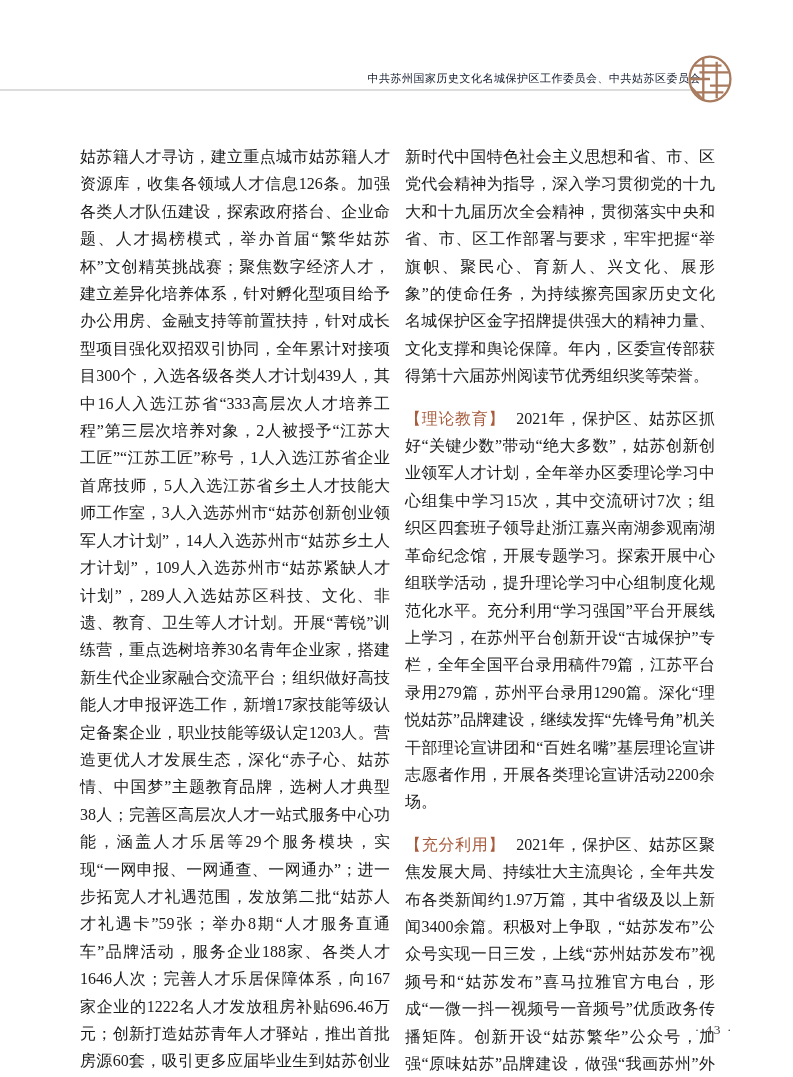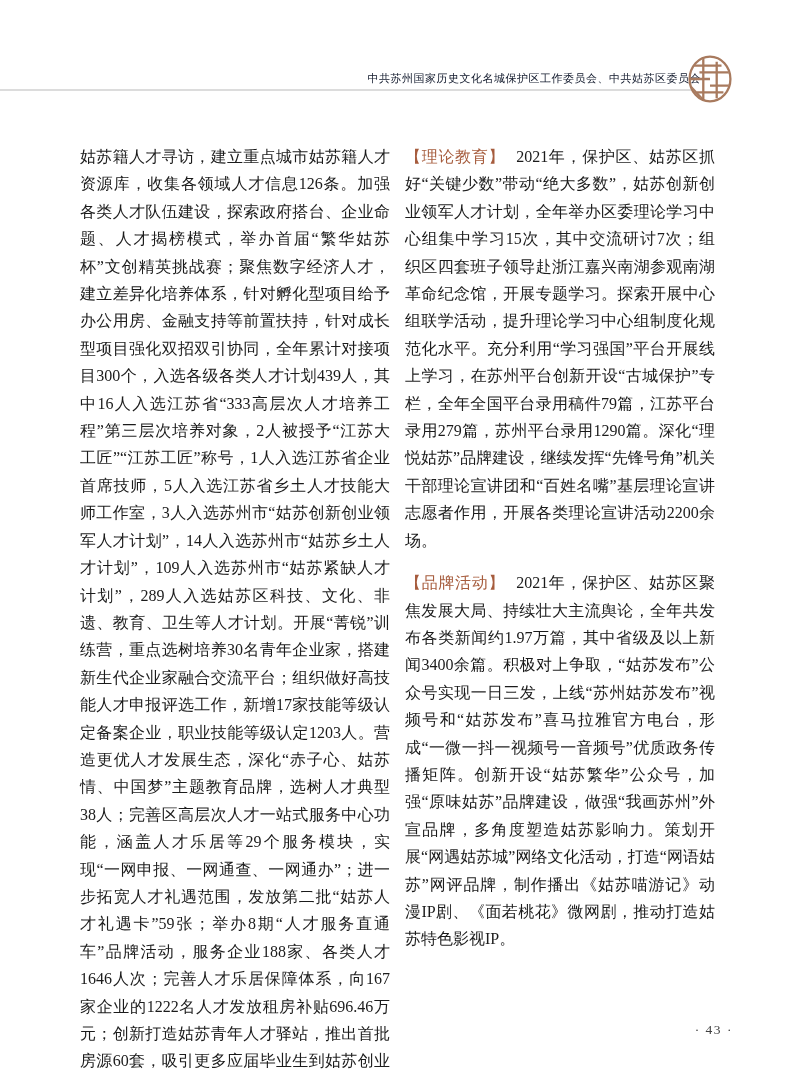--- a/index.html
+++ b/index.html
@@ -149,27 +149,28 @@
             <circle cx="24" cy="24" r="1.4"></circle>
             <circle cx="33" cy="13" r="1.2"></circle>
           </g>
         </svg>
 
       </div>
 
     </section>
 
     <section class="col">
+      <p class="body-text para-gap">新时代中国特色社会主义思想和省、市、区党代会精神为指导，深入学习贯彻党的十九大和十九届历次全会精神，贯彻落实中央和省、市、区工作部署与要求，牢牢把握“举旗帜、聚民心、育新人、兴文化、展形象”的使命任务，为持续擦亮国家历史文化名城保护区金字招牌提供强大的精神力量、文化支撑和舆论保障。年内，区委宣传部获得第十六届苏州阅读节优秀组织奖等荣誉。</p>
 
       <p class="body-text para-gap">
         <span class="entry-label">【理论教育】</span><span>2021年，保护区、姑苏区抓好“关键少数”带动“绝大多数”，姑苏创新创业领军人才计划，全年举办区委理论学习中心组集中学习15次，其中交流研讨7次；组织区四套班子领导赴浙江嘉兴南湖参观南湖革命纪念馆，开展专题学习。探索开展中心组联学活动，提升理论学习中心组制度化规范化水平。充分利用“学习强国”平台开展线上学习，在苏州平台创新开设“古城保护”专栏，全年全国平台录用稿件79篇，江苏平台录用279篇，苏州平台录用1290篇。深化“理悦姑苏”品牌建设，继续发挥“先锋号角”机关干部理论宣讲团和“百姓名嘴”基层理论宣讲志愿者作用，开展各类理论宣讲活动2200余场。</span>
       </p>
 
       <p class="body-text">
-        <span class="entry-label">【品牌活动】</span><span>2021年，保护区、姑苏区聚焦发展大局、持续壮大主流舆论，全年共发布各类新闻约1.97万篇，其中省级及以上新闻3400余篇。积极对上争取，“姑苏发布”公众号实现一日三发，上线“苏州姑苏发布”视频号和“姑苏发布”喜马拉雅官方电台，形成“一微一抖一视频号一音频号”优质政务传播矩阵。创新开设“姑苏繁华”公众号，加强“原味姑苏”品牌建设，做强“我画苏州”外宣品牌，多角度塑造姑苏影响力。策划开展“网遇姑苏城”网络文化活动，打造“网语姑苏”网评品牌，制作播出《姑苏喵游记》动漫IP剧、《面若桃花》微网剧，推动打造姑苏特色影视IP。</span>
+        <span class="entry-label">【充分利用】</span><span>2021年，保护区、姑苏区聚焦发展大局、持续壮大主流舆论，全年共发布各类新闻约1.97万篇，其中省级及以上新闻3400余篇。积极对上争取，“姑苏发布”公众号实现一日三发，上线“苏州姑苏发布”视频号和“姑苏发布”喜马拉雅官方电台，形成“一微一抖一视频号一音频号”优质政务传播矩阵。创新开设“姑苏繁华”公众号，加强“原味姑苏”品牌建设，做强“我画苏州”外宣品牌，多角度塑造姑苏影响力。策划开展“网遇姑苏城”网络文化活动，打造“网语姑苏”网评品牌，制作播出《姑苏喵游记》动漫IP剧、《面若桃花》微网剧，推动打造姑苏特色影视IP。</span>
       </p>
     </section>
 
   </div>
 
   <div class="page-number">· 43 ·</div>
 
 </div>
 
 </body></html>

